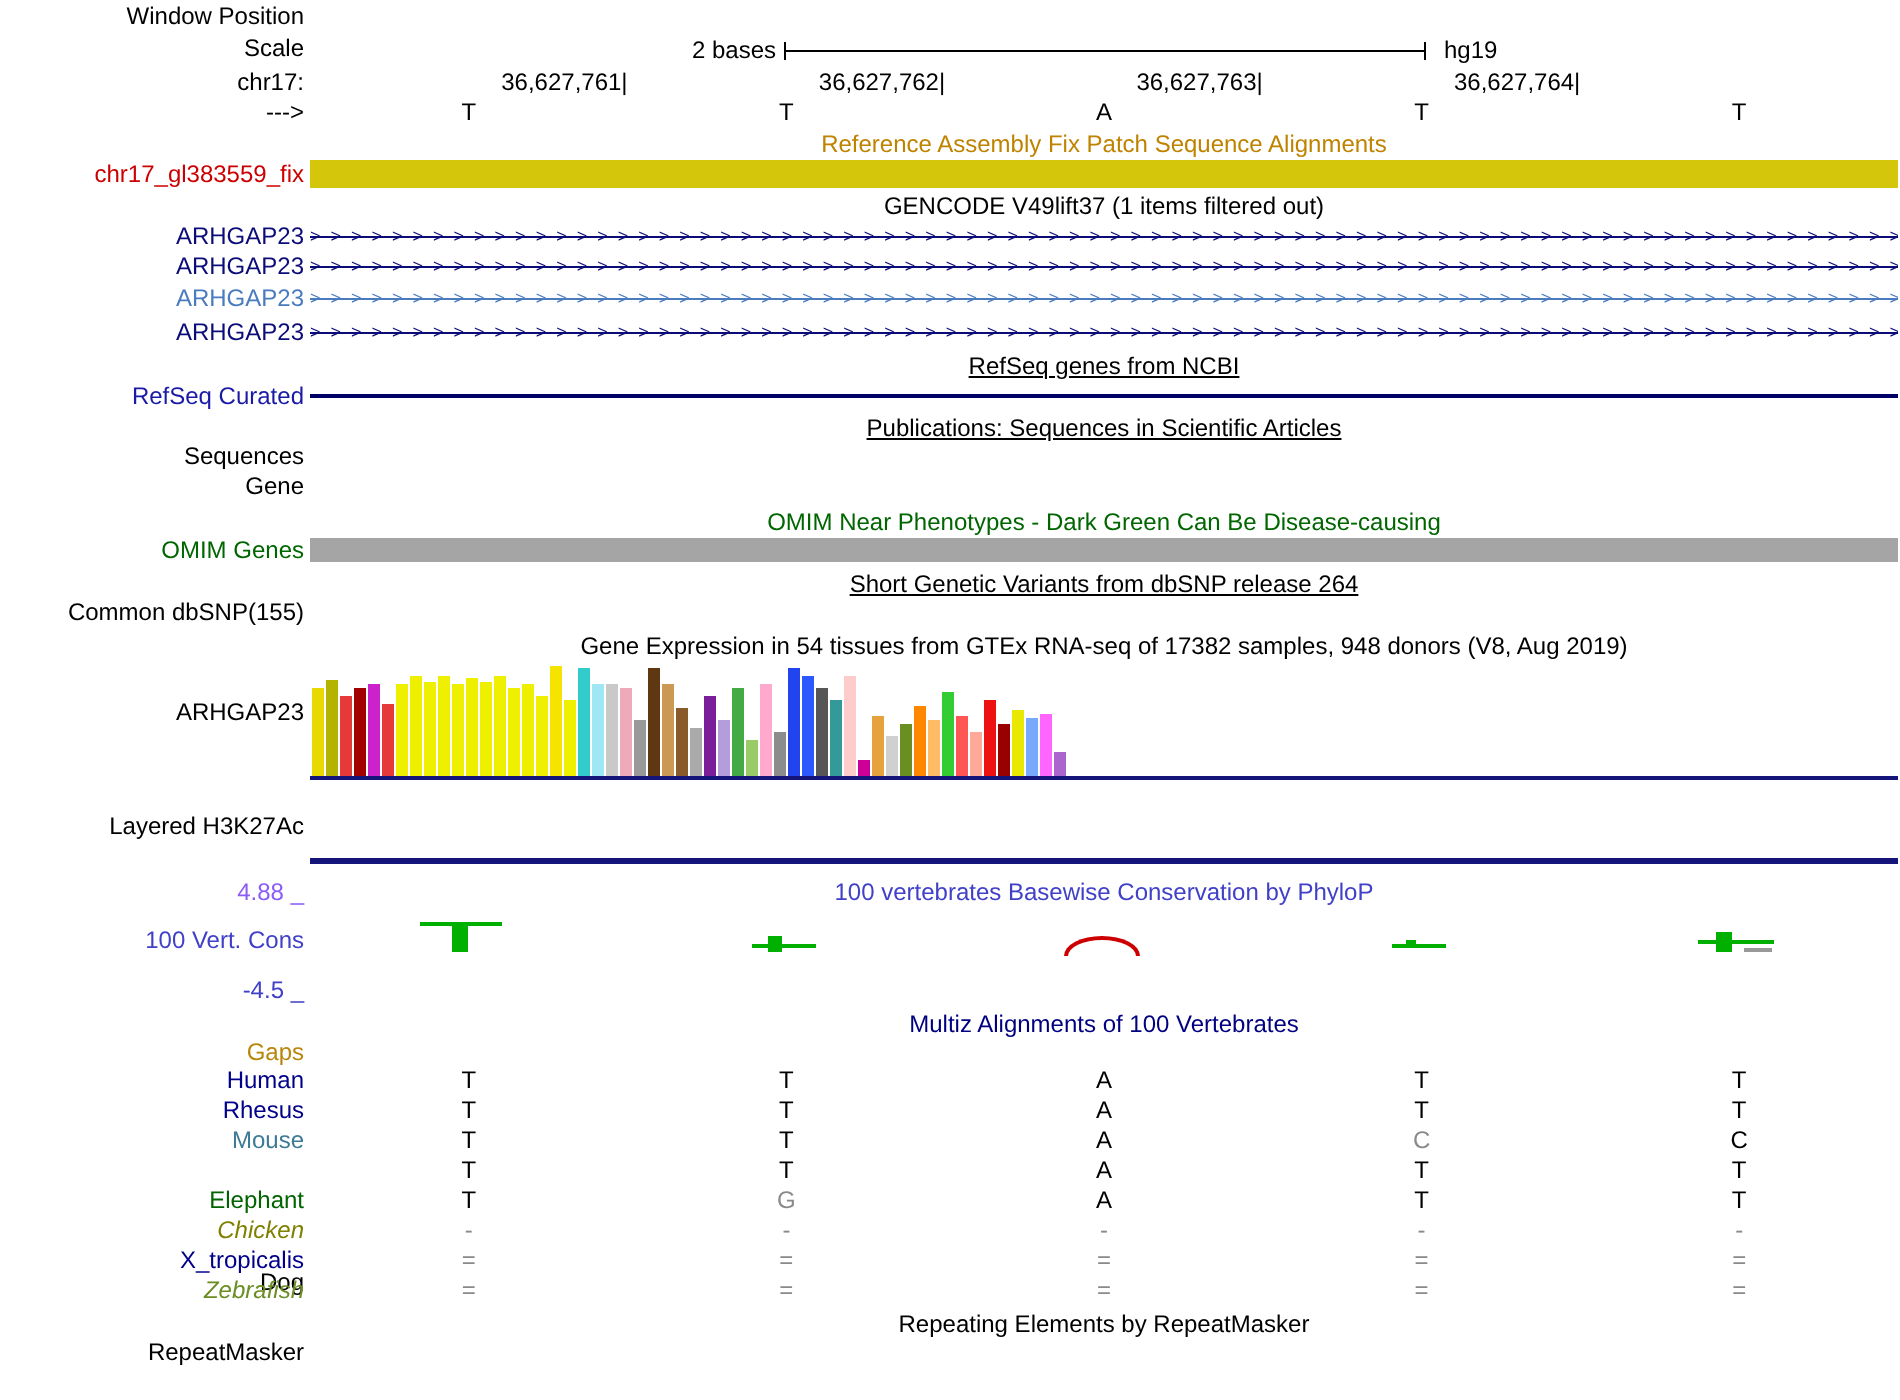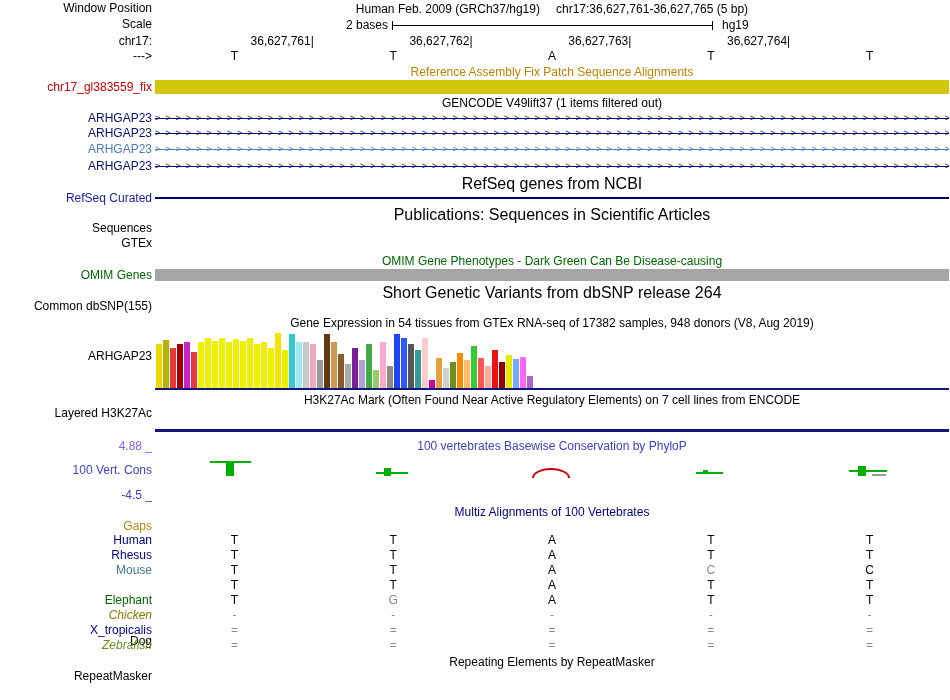--- a/index.html
+++ b/index.html
@@ -4,43 +4,39 @@
 <style>
   * { margin:0; padding:0; box-sizing:border-box; }
   html,body { background:#fff; }
   body { font-family:"Liberation Sans", sans-serif; }
   #page { position:relative; width:950px; height:700px; background:#fff; overflow:hidden;
           font-size:12px; color:#000; }
   .lbl { position:absolute; left:0; width:152px; text-align:right; font-size:12px;
          line-height:13px; white-space:nowrap; }
   .title { position:absolute; left:155px; width:794px; text-align:center; font-size:12px;
            line-height:13px; white-space:nowrap; }
-  .title-sm { font-size:16px; }
+  .title-sm { font-size:12px;text-decoration:underline; }
   .hline { position:absolute; left:155px; width:794px; }
   .coord { position:absolute; width:100px; text-align:right; font-size:12px; line-height:13px; }
   .base  { position:absolute; width:24px; text-align:center; font-size:12px; line-height:13px; }
   .gencode-line { position:absolute; left:155px; width:794px; height:13px; overflow:hidden;
                   white-space:nowrap; font-size:9px; line-height:13px; letter-spacing:5px;
                   background-repeat:no-repeat; background-size:100% 1px; background-position:center; }
   #gtex-bars { position:absolute; left:156px; top:330px; height:58px; display:flex;
                align-items:flex-end; gap:1px; }
   #scalebar { position:absolute; left:392px; top:21px; width:321px; height:9px;
               border-left:1px solid #000; border-right:1px solid #000;
               background:linear-gradient(#000,#000) center/100% 1px no-repeat; }
 </style>
 </head>
 <body>
 
 <div id="page">
 
   <div class="lbl" style="top:2px">Window Position</div>
-  <div style="position:absolute;left:155px;top:2px;width:794px;display:flex;justify-content:center;gap:16px">
-    <span>Human Feb. 2009 (GRCh37/hg19)</span>
-    <span>chr17:36,627,761-36,627,765 (5 bp)</span>
-  </div>
 
   <div class="lbl" style="top:18px">Scale</div>
   <div style="position:absolute;left:250px;top:18px;width:138px;text-align:right">2 bases</div>
   <div id="scalebar"></div>
   <div style="position:absolute;left:722px;top:18px">hg19</div>
 
   <div class="lbl" style="top:35px">chr17:</div>
   <div id="coords-layer">
       <div class="coord" style="left: 213.8px; top: 35px;">36,627,761|</div>
       <div class="coord" style="left: 372.6px; top: 35px;">36,627,762|</div>
@@ -72,23 +68,23 @@
       <div class="lbl" style="top: 160px; color: rgb(12, 12, 120);">ARHGAP23</div>
       <div class="gencode-line" style="top: 160px; color: rgb(12, 12, 120); background-image: linear-gradient(rgb(12, 12, 120), rgb(12, 12, 120));">&gt;&gt;&gt;&gt;&gt;&gt;&gt;&gt;&gt;&gt;&gt;&gt;&gt;&gt;&gt;&gt;&gt;&gt;&gt;&gt;&gt;&gt;&gt;&gt;&gt;&gt;&gt;&gt;&gt;&gt;&gt;&gt;&gt;&gt;&gt;&gt;&gt;&gt;&gt;&gt;&gt;&gt;&gt;&gt;&gt;&gt;&gt;&gt;&gt;&gt;&gt;&gt;&gt;&gt;&gt;&gt;&gt;&gt;&gt;&gt;&gt;&gt;&gt;&gt;&gt;&gt;&gt;&gt;&gt;&gt;&gt;&gt;&gt;&gt;&gt;&gt;&gt;&gt;&gt;&gt;&gt;&gt;&gt;&gt;&gt;&gt;&gt;&gt;&gt;&gt;&gt;&gt;&gt;&gt;&gt;</div>
     </div>
 
   <div class="title title-sm" style="top:177px">RefSeq genes from NCBI</div>
   <div class="hline" style="top:197px;height:2px;background:#000066"></div>
   <div class="lbl" style="top:192px;color:#1a1aa6">RefSeq Curated</div>
 
   <div class="title title-sm" style="top:208px">Publications: Sequences in Scientific Articles</div>
   <div class="lbl" style="top:222px">Sequences</div>
-  <div class="lbl" style="top:237px">GTEx</div>
-
-  <div class="title" style="top:255px;color:#006600">OMIM Gene Phenotypes - Dark Green Can Be Disease-causing</div>
+  <div class="lbl" style="top:237px">Gene</div>
+
+  <div class="title" style="top:255px;color:#006600">OMIM Near Phenotypes - Dark Green Can Be Disease-causing</div>
   <div class="hline" style="top:269px;height:12px;background:#a5a5a5"></div>
   <div class="lbl" style="top:269px;color:#006600">OMIM Genes</div>
 
   <div class="title title-sm" style="top:286px">Short Genetic Variants from dbSNP release 264</div>
   <div class="lbl" style="top:300px">Common dbSNP(155)</div>
 
   <div class="title" style="top:317px">Gene Expression in 54 tissues from GTEx RNA-seq of 17382 samples, 948 donors (V8, Aug 2019)</div>
   <div class="lbl" style="top:350px">ARHGAP23</div>
   <div id="gtex-bars">
       <div style="width: 6px; height: 44px; background: rgb(232, 217, 0);"></div>
@@ -141,21 +137,20 @@
       <div style="width: 6px; height: 22px; background: rgb(255, 170, 153);"></div>
       <div style="width: 6px; height: 38px; background: rgb(238, 17, 17);"></div>
       <div style="width: 6px; height: 26px; background: rgb(153, 0, 0);"></div>
       <div style="width: 6px; height: 33px; background: rgb(232, 232, 0);"></div>
       <div style="width: 6px; height: 29px; background: rgb(119, 170, 255);"></div>
       <div style="width: 6px; height: 31px; background: rgb(255, 102, 255);"></div>
       <div style="width: 6px; height: 12px; background: rgb(170, 102, 204);"></div>
     </div>
   <div class="hline" style="top:388px;height:2px;background:#14147a"></div>
 
-  <div class="title" style="top:394px">H3K27Ac Mark (Often Found Near Active Regulatory Elements) on 7 cell lines from ENCODE</div>
   <div class="lbl" style="top:407px">Layered H3K27Ac</div>
   <div class="hline" style="top:429px;height:3px;background:#14147a"></div>
 
   <div class="lbl" style="top:440px;color:#8b5cf6">4.88 _</div>
   <div class="title" style="top:440px;color:#4040c8">100 vertebrates Basewise Conservation by PhyloP</div>
   <div class="lbl" style="top:464px;color:#4040c8">100 Vert. Cons</div>
   <div class="lbl" style="top:489px;color:#4040c8">-4.5 _</div>
   <div id="cons-layer">
       <div style="position: absolute; left: 210px; top: 461px; width: 41px; height: 2px; background: rgb(0, 176, 0);"></div>
       <div style="position: absolute; left: 226px; top: 461px; width: 8px; height: 15px; background: rgb(0, 176, 0);"></div>

